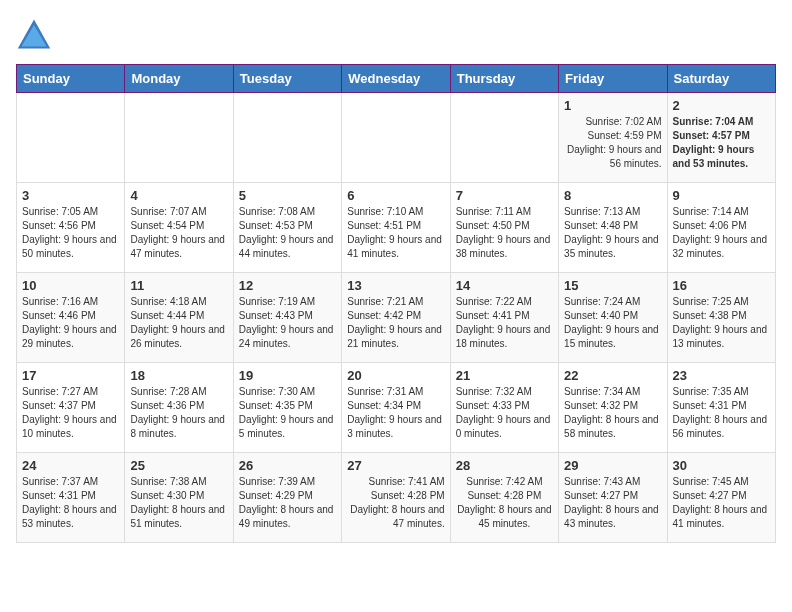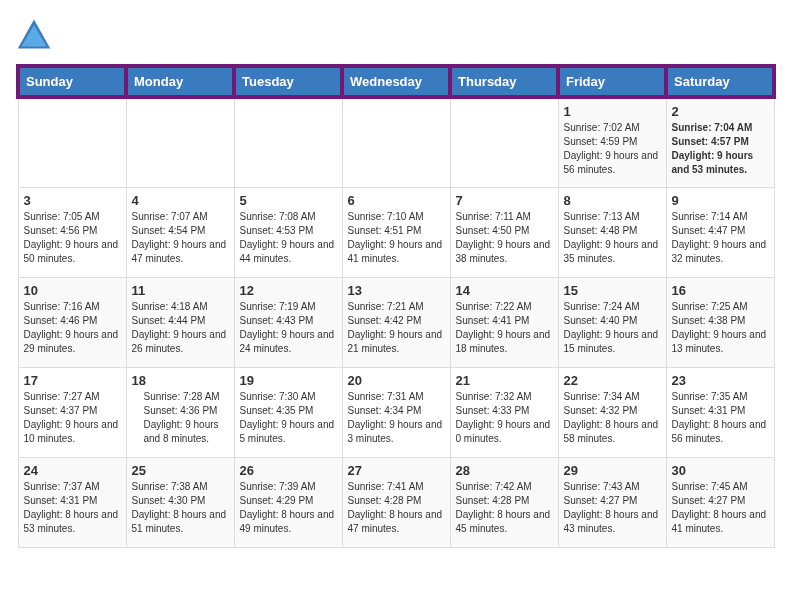--- a/index.html
+++ b/index.html
@@ -57,21 +57,21 @@
       border-collapse: collapse;
       table-layout: fixed;
     }
     .calendar thead tr th {
       background: #3a7abf;
       color: #fff;
       text-align: left;
       padding: 6px 6px;
       font-size: 13px;
       font-weight: bold;
-      border: 4px solid #701a75;
+      border: 1px solid #701a75;
     }
     .calendar tbody tr td {
       vertical-align: top;
       padding: 5px 5px;
       font-size: 10.5px;
       color: #333;
       border: 1px solid #ddd;
       height: 90px;
       background: #fff;
     }
@@ -127,21 +127,21 @@
   </thead>
   <tbody id="calendar-body">
   <tr>
         <td class="empty-cell"></td>
         <td class="empty-cell"></td>
         <td class="empty-cell"></td>
         <td class="empty-cell"></td>
         <td class="empty-cell"></td>
         <td>
           <span class="day-number">1</span>
-          <div class="day-info" style="white-space: pre-line;">Sunrise: 7:02 AM
+          <div class="day-info" style="white-space: pre-line; text-align: right;">Sunrise: 7:02 AM
 Sunset: 4:59 PM
 Daylight: 9 hours and 56 minutes.</div>
         </td>
         <td>
           <span class="day-number">2</span>
           <div class="day-info" style="white-space: pre-line; font-weight: bold;">Sunrise: 7:04 AM
 Sunset: 4:57 PM
 Daylight: 9 hours and 53 minutes.</div>
         </td>
       </tr>
@@ -178,21 +178,21 @@
         </td>
         <td>
           <span class="day-number">8</span>
           <div class="day-info" style="white-space: pre-line;">Sunrise: 7:13 AM
 Sunset: 4:48 PM
 Daylight: 9 hours and 35 minutes.</div>
         </td>
         <td>
           <span class="day-number">9</span>
           <div class="day-info" style="white-space: pre-line;">Sunrise: 7:14 AM
-Sunset: 4:47 PM
+Sunset: 4:06 PM
 Daylight: 9 hours and 32 minutes.</div>
         </td>
       </tr>
       <tr>
         <td>
           <span class="day-number">10</span>
           <div class="day-info" style="white-space: pre-line;">Sunrise: 7:16 AM
 Sunset: 4:46 PM
 Daylight: 9 hours and 29 minutes.</div>
         </td>
@@ -235,21 +235,21 @@
       </tr>
       <tr>
         <td>
           <span class="day-number">17</span>
           <div class="day-info" style="white-space: pre-line;">Sunrise: 7:27 AM
 Sunset: 4:37 PM
 Daylight: 9 hours and 10 minutes.</div>
         </td>
         <td>
           <span class="day-number">18</span>
-          <div class="day-info" style="white-space: pre-line; margin-left: 12px;">Sunrise: 7:28 AM
+          <div class="day-info" style="white-space: pre-line;">Sunrise: 7:28 AM
 Sunset: 4:36 PM
 Daylight: 9 hours and 8 minutes.</div>
         </td>
         <td>
           <span class="day-number">19</span>
           <div class="day-info" style="white-space: pre-line;">Sunrise: 7:30 AM
 Sunset: 4:35 PM
 Daylight: 9 hours and 5 minutes.</div>
         </td>
         <td>
@@ -291,27 +291,27 @@
 Daylight: 8 hours and 51 minutes.</div>
         </td>
         <td>
           <span class="day-number">26</span>
           <div class="day-info" style="white-space: pre-line;">Sunrise: 7:39 AM
 Sunset: 4:29 PM
 Daylight: 8 hours and 49 minutes.</div>
         </td>
         <td>
           <span class="day-number">27</span>
-          <div class="day-info" style="white-space: pre-line;">Sunrise: 7:41 AM
+          <div class="day-info" style="white-space: pre-line; text-align: right;">Sunrise: 7:41 AM
 Sunset: 4:28 PM
 Daylight: 8 hours and 47 minutes.</div>
         </td>
         <td>
           <span class="day-number">28</span>
-          <div class="day-info" style="white-space: pre-line;">Sunrise: 7:42 AM
+          <div class="day-info" style="white-space: pre-line; text-align: center;">Sunrise: 7:42 AM
 Sunset: 4:28 PM
 Daylight: 8 hours and 45 minutes.</div>
         </td>
         <td>
           <span class="day-number">29</span>
           <div class="day-info" style="white-space: pre-line;">Sunrise: 7:43 AM
 Sunset: 4:27 PM
 Daylight: 8 hours and 43 minutes.</div>
         </td>
         <td>

